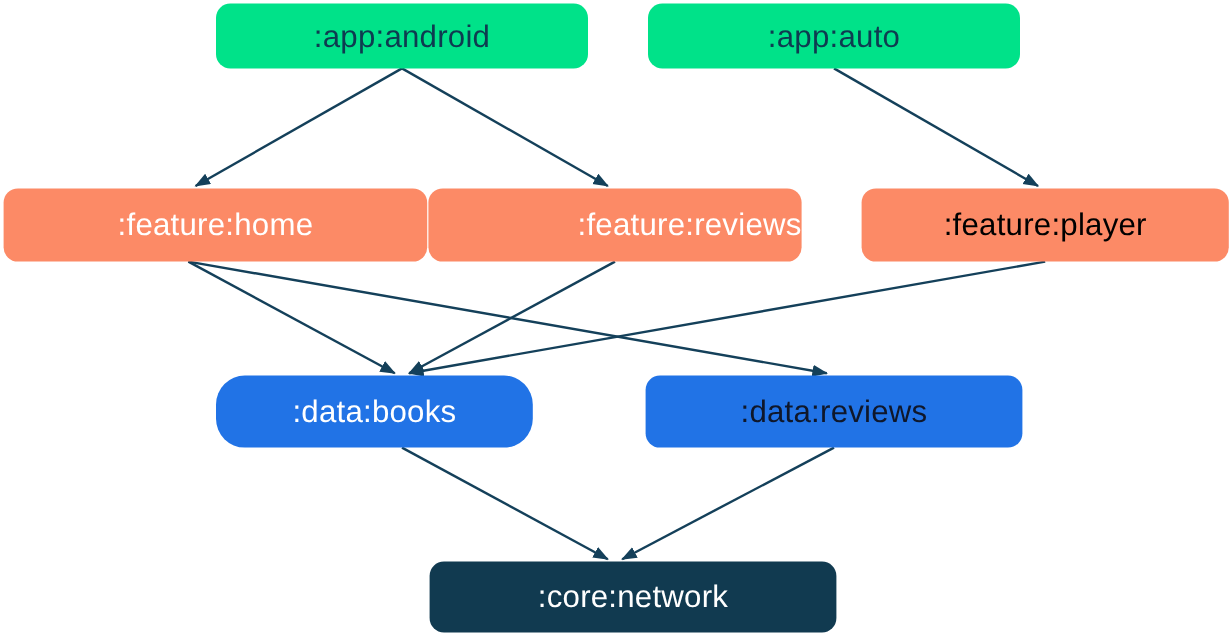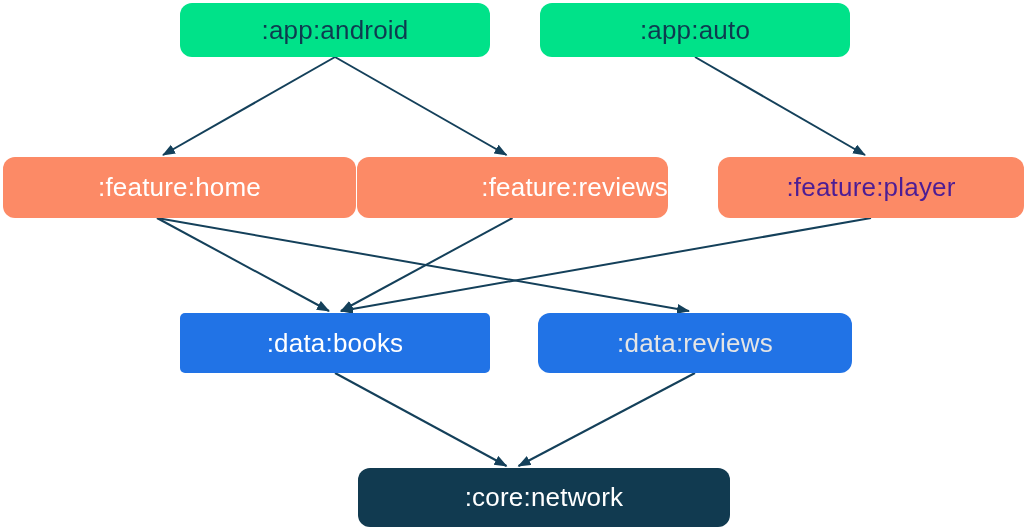--- a/index.html
+++ b/index.html
@@ -68,25 +68,25 @@
       <div class="node" style="left: 540px; top: 3px; width: 310px; height: 54px; background: rgb(0, 226, 137); border-radius: 12px;">
         <span class="label" style="color: rgb(14, 59, 80);">:app:auto</span>
       </div>
       <div class="node" style="left: 3px; top: 157px; width: 353px; height: 61px; background: rgb(252, 138, 102); border-radius: 12px;">
         <span class="label" style="color: rgb(255, 255, 255);">:feature:home</span>
       </div>
       <div class="node" style="left: 357px; top: 157px; width: 311px; height: 61px; background: rgb(252, 138, 102); border-radius: 12px; justify-content: flex-end;">
         <span class="label" style="color: rgb(255, 255, 255);">:feature:reviews</span>
       </div>
       <div class="node" style="left: 718px; top: 157px; width: 306px; height: 61px; background: rgb(252, 138, 102); border-radius: 12px;">
-        <span class="label" style="color: #4c1d95;">:feature:player</span>
+        <span class="label" style="color: #000000;">:feature:player</span>
       </div>
-      <div class="node" style="left: 180px; top: 313px; width: 310px; height: 60px; background: rgb(33, 115, 230); border-radius: 5px;">
+      <div class="node" style="left: 180px; top: 313px; width: 264px; height: 60px; background: rgb(33, 115, 230); border-radius: 24px;">
         <span class="label" style="color: rgb(255, 255, 255);">:data:books</span>
       </div>
       <div class="node" style="left: 538px; top: 313px; width: 314px; height: 60px; background: rgb(33, 115, 230); border-radius: 12px;">
-        <span class="label" style="color: #e5e5e5;">:data:reviews</span>
+        <span class="label" style="color: #0f172a;">:data:reviews</span>
       </div>
-      <div class="node" style="left: 358px; top: 468px; width: 372px; height: 59px; background: rgb(17, 58, 80); border-radius: 12px;">
+      <div class="node" style="left: 358px; top: 468px; width: 339px; height: 59px; background: rgb(17, 58, 80); border-radius: 12px;">
         <span class="label" style="color: rgb(255, 255, 255);">:core:network</span>
       </div>
     </div>
 </div>
 
 </body></html>

